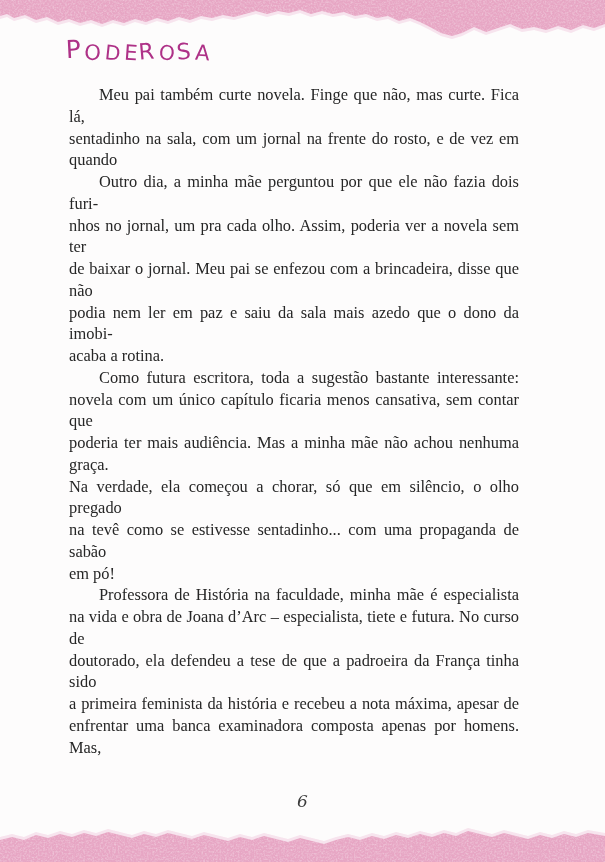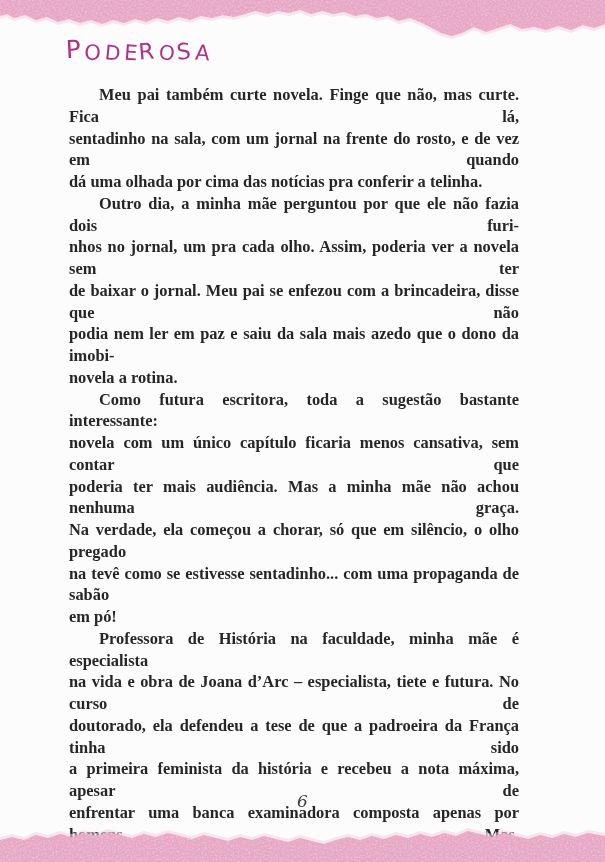--- a/index.html
+++ b/index.html
@@ -32,21 +32,20 @@
   .text-block{
     position:absolute;left:69px;top:84px;width:450px;
     color:#262626;
     font-size:16.4px;
   }
   .line{
     line-height:21.75px;
     text-align:justify;
     text-align-last:justify;
     white-space:normal;
-    font-weight:bold;
   }
   .line.pf{text-indent:30px;}
   .line.pl{text-align-last:left;}
 
   .page-number{
     position:absolute;left:0;top:791px;width:605px;
     text-align:center;
     font-family:"DejaVu Serif", serif;
     font-style:italic;
     font-size:17px;
@@ -75,29 +74,28 @@
     </g>
   </svg>
 
   <div class="title"><span>P</span><span>O</span><span>D</span><span>E</span><span>R</span><span>O</span><span>S</span><span>A</span></div>
 
   <div class="text-block">
 
     <div class="para">
       <div class="line pf">Meu pai também curte novela. Finge que não, mas curte. Fica lá,</div>
       <div class="line">sentadinho na sala, com um jornal na frente do rosto, e de vez em quando</div>
-      <div class="line pl">dá uma olhada por cima das notícias pra conferir a telinha.</div>
     </div>
 
     <div class="para">
       <div class="line pf">Outro dia, a minha mãe perguntou por que ele não fazia dois furi-</div>
       <div class="line">nhos no jornal, um pra cada olho. Assim, poderia ver a novela sem ter</div>
       <div class="line">de baixar o jornal. Meu pai se enfezou com a brincadeira, disse que não</div>
       <div class="line">podia nem ler em paz e saiu da sala mais azedo que o dono da imobi-</div>
-      <div class="line pl">novela a rotina.</div>
+      <div class="line pl">acaba a rotina.</div>
     </div>
 
     <div class="para">
       <div class="line pf">Como futura escritora, toda a sugestão bastante interessante:</div>
       <div class="line">novela com um único capítulo ficaria menos cansativa, sem contar que</div>
       <div class="line">poderia ter mais audiência. Mas a minha mãe não achou nenhuma graça.</div>
       <div class="line">Na verdade, ela começou a chorar, só que em silêncio, o olho pregado</div>
       <div class="line">na tevê como se estivesse sentadinho... com uma propaganda de sabão</div>
       <div class="line pl">em pó!</div>
     </div>

